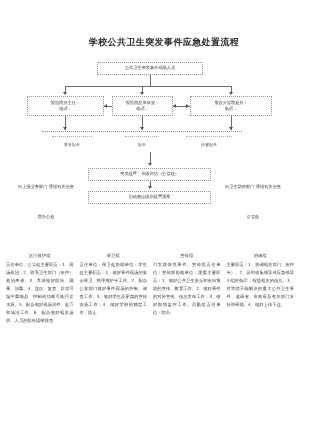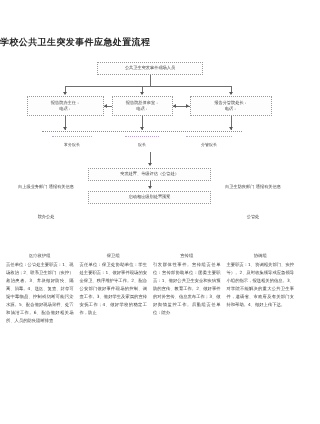--- a/index.html
+++ b/index.html
@@ -20,23 +20,23 @@
     position: absolute;
     inset: 0;
     width: 300px;
     height: 424px;
   }
 
   
   .doc-title {
     position: absolute;
     top: 36px;
-    left: 0;
+    left: 14px;
     width: 300px;
-    text-align: left;
+    text-align: center;
     font-size: 9px;
     letter-spacing: 0.4px;
     color: #2a2a2a;
     font-weight: 600;
   }
 
   
   .node {
     position: absolute;
     box-sizing: border-box;

